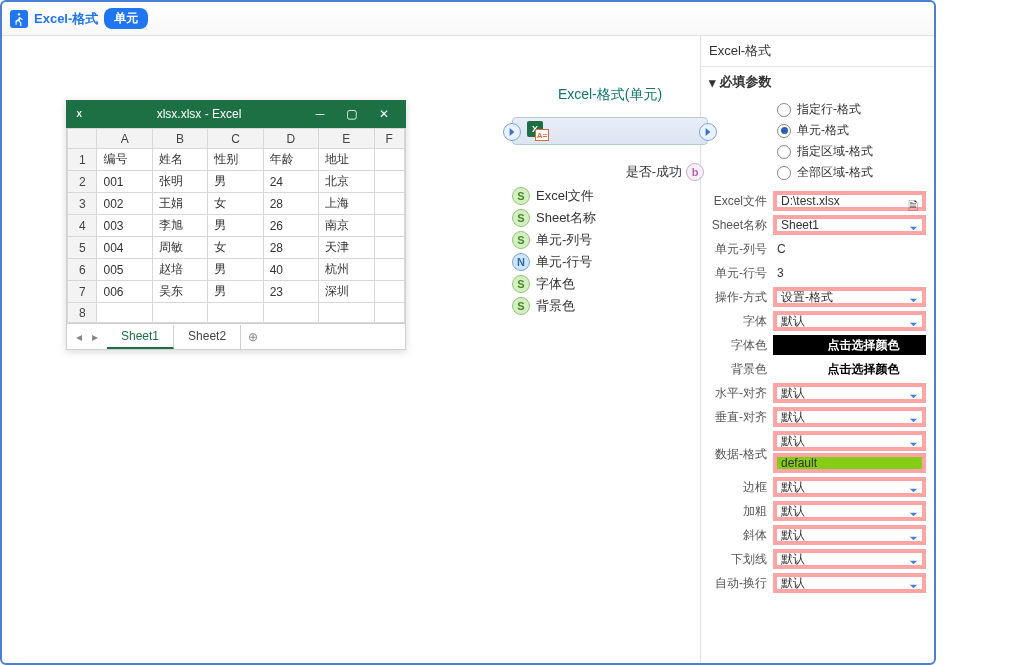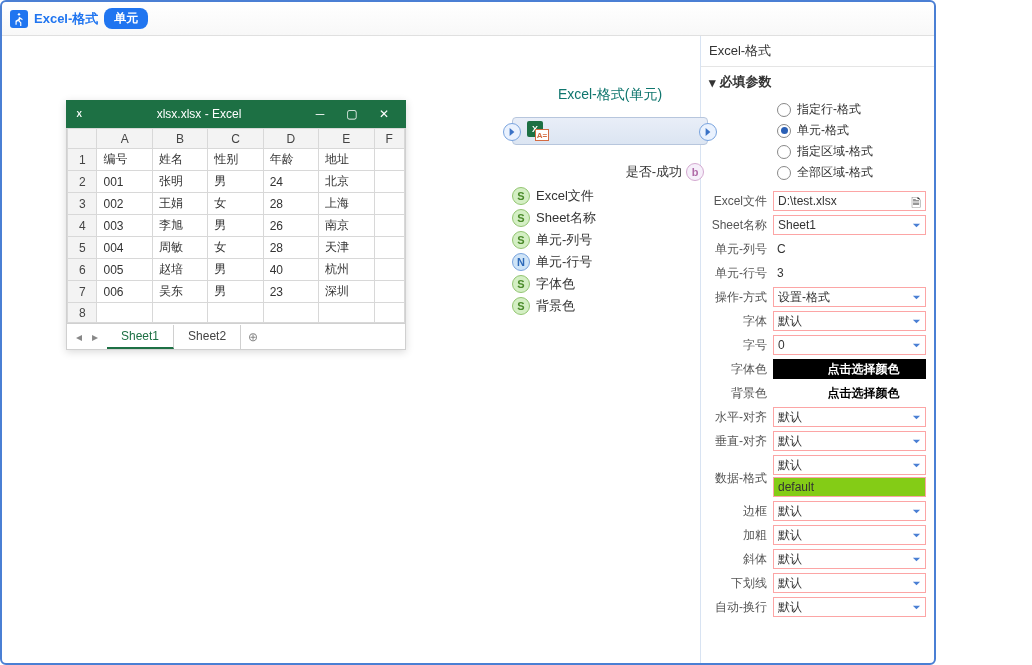--- a/index.html
+++ b/index.html
@@ -50,21 +50,21 @@
 .section-hdr { display:flex; align-items:center; padding:6px 8px; font-weight:bold; font-size:13px; }
 .tri { margin-right:4px; }
 .radio-group { padding: 2px 0 6px 0; }
 .radio-row { display:flex; align-items:center; padding:2px 0; }
 .radio-label { width: 70px; text-align:right; padding-right:6px; color:#555; }
 .radio-opt { display:flex; align-items:center; margin-left: 6px; }
 .radio-circle { width:14px; height:14px; border:1px solid #888; border-radius:50%; margin-right:6px; display:flex; align-items:center; justify-content:center; }
 .radio-circle.checked::after { content:""; width:7px; height:7px; background:#2a5fb5; border-radius:50%; }
 .form-row { display:flex; align-items:center; padding:2px 8px; height:24px; }
 .form-label { width:64px; text-align:right; padding-right:6px; color:#555; font-size:12px; }
-.form-input { flex:1; height:20px; border:1px solid #fca5a5; padding:0 4px; font-size:12px; background:#fff; color:#333; display:flex; align-items:center; position:relative; }
+.form-input { flex:1; height:20px; border:4px solid #fca5a5; padding:0 4px; font-size:12px; background:#fff; color:#333; display:flex; align-items:center; position:relative; }
 .form-input.readonly { border:none; background:transparent; }
 .combo-caret { position:absolute; right:4px; top:4px; width:10px; height:10px; display:flex; align-items:center; justify-content:center; }
 .combo-caret svg { width:9px; height:9px; fill:#4a7fd4; }
 .file-icon { position:absolute; right:4px; top:2px; }
 .color-btn { flex:1; height:20px; text-align:center; font-size:12px; font-weight:bold; display:flex; align-items:center; justify-content:center;padding-left:28px; }
 .color-btn.font { background:#000; color:#fff; }
 .color-btn.bg { background:#fff; color:#000; }
 </style>
 </head>
 <body>
@@ -317,28 +317,20 @@
           </div>
           <div class="form-row">
             <div class="form-label">字体</div>
             <div class="form-input">默认<div class="combo-caret">
                 <svg viewBox="0 0 10 10">
                   <path d="M1 3 L5 7 L9 3 Z"></path>
                 </svg>
               </div></div>
           </div>
           <div class="form-row">
-            <div class="form-label">字号</div>
-            <div class="form-input">0<div class="combo-caret">
-                <svg viewBox="0 0 10 10">
-                  <path d="M1 3 L5 7 L9 3 Z"></path>
-                </svg>
-              </div></div>
-          </div>
-          <div class="form-row">
             <div class="form-label">字体色</div>
             <div class="color-btn font">点击选择颜色</div>
           </div>
           <div class="form-row">
             <div class="form-label">背景色</div>
             <div class="color-btn bg">点击选择颜色</div>
           </div>
           <div class="form-row">
             <div class="form-label">水平-对齐</div>
             <div class="form-input">默认<div class="combo-caret">

